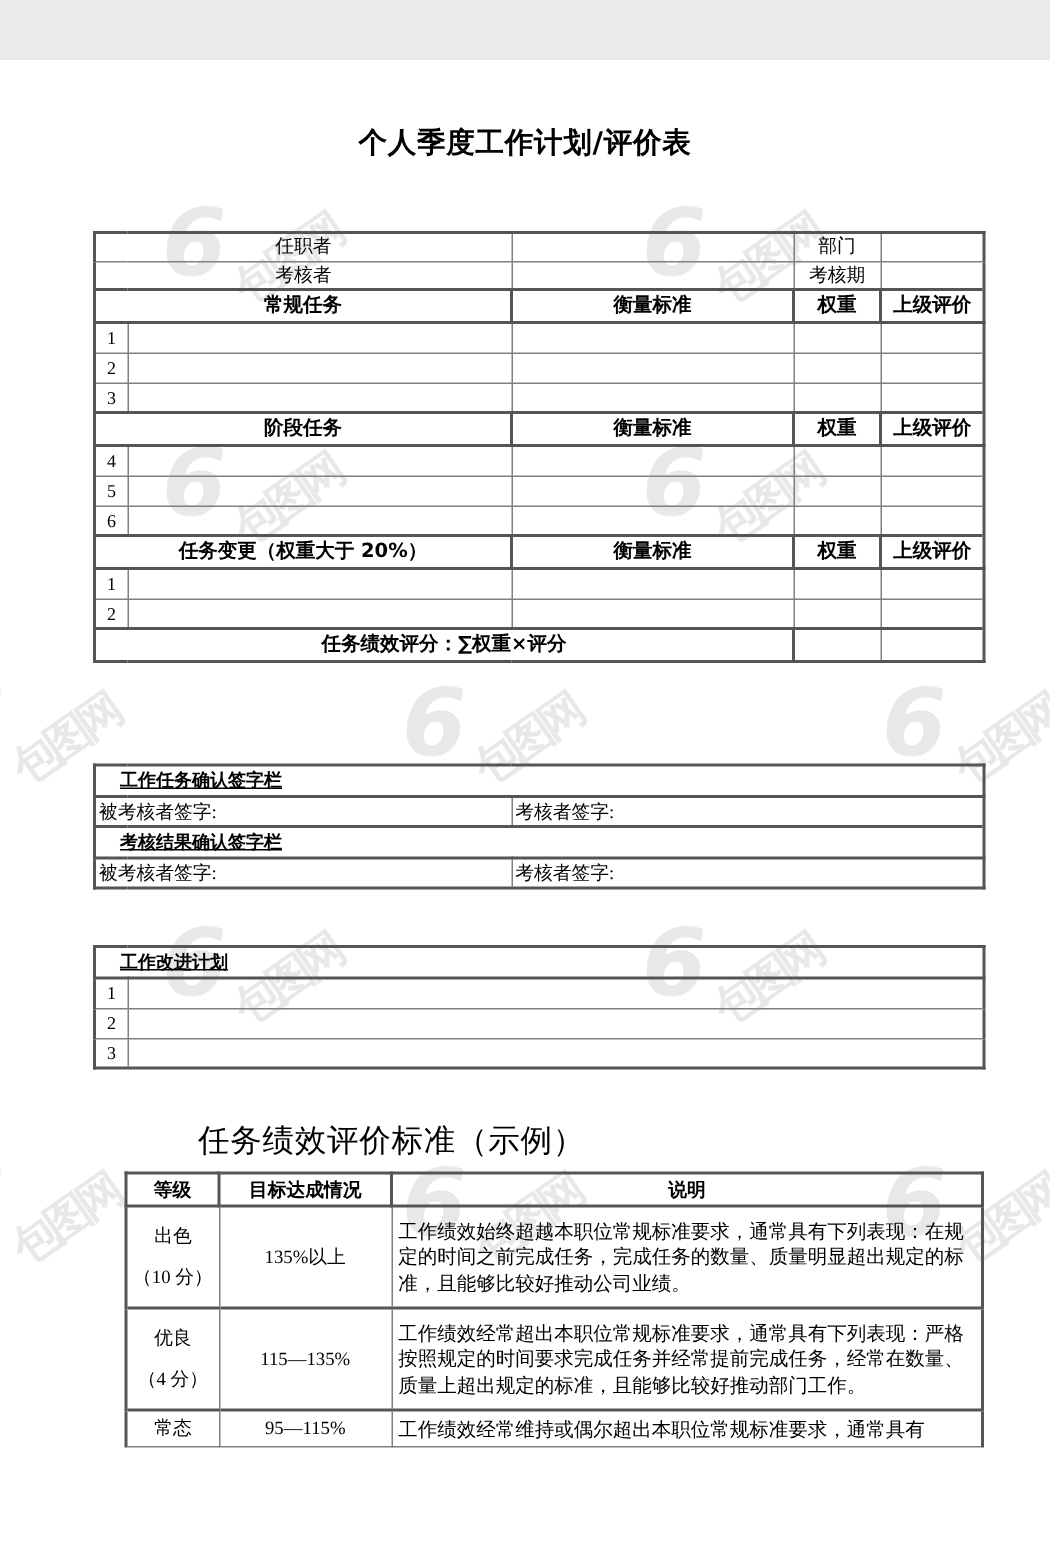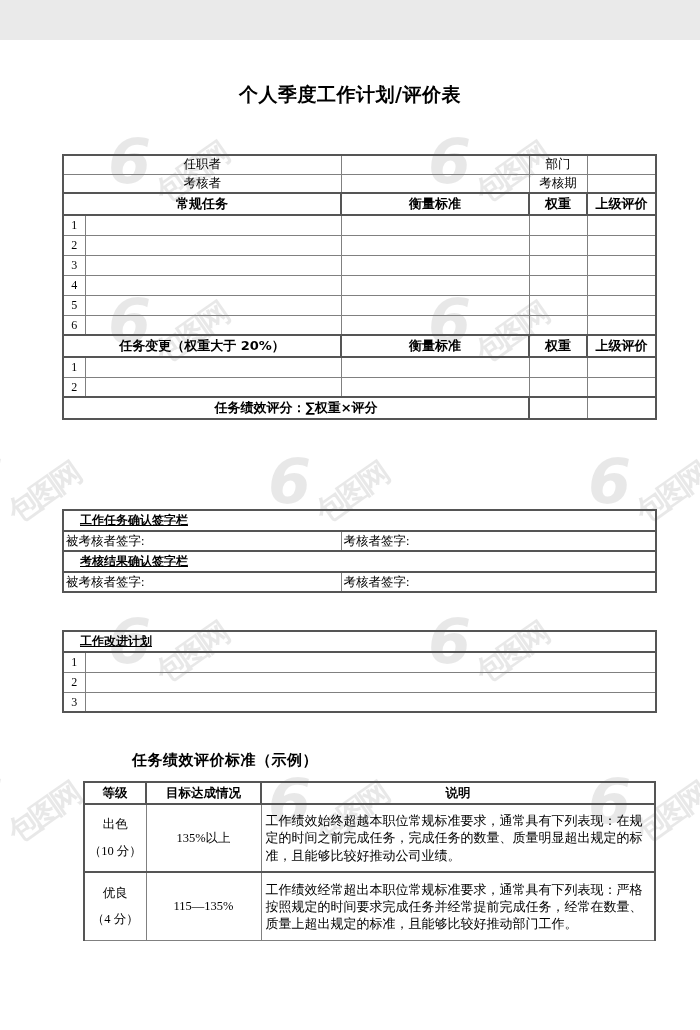--- a/index.html
+++ b/index.html
@@ -90,21 +90,21 @@
 
   
   #main-table{position:absolute;left:62px;top:114px;width:593px;}
   
   #sig-table{position:absolute;left:62px;top:469px;width:593px;}
   #impr-table{position:absolute;left:62px;top:590px;width:593px;}
   
   #crit-wrap{position:absolute;left:62px;top:700px;width:593px;}
   .crit-title{
     font-family:"DejaVu Sans","Liberation Sans",sans-serif;
-    font-weight:bold;font-size:15px;color:#000;
+    font-weight:normal;font-size:21px;color:#000;
     padding-left:48px;
     letter-spacing:0.5px;
   }
   .desc{
     font-size:13px;line-height:1.32;text-align:left;
     padding:2px 2px 2px 4px;
   }
   .footer{
     position:absolute;left:0;top:925px;width:700px;text-align:center;
     font-family:"DejaVu Sans","Liberation Sans",sans-serif;
@@ -183,20 +183,26 @@
           <td class="tb-r"></td>
         </tr>
         <tr style="height:20px">
           <td class="num tb-l">3</td>
           <td></td>
           <td></td>
           <td></td>
           <td class="tb-r"></td>
         </tr>
 
+        <tr style="height:22px">
+          <td colspan="2" class="hdr thick-all">阶段任务</td>
+          <td class="hdr thick-all">衡量标准</td>
+          <td class="hdr thick-all">权重</td>
+          <td class="hdr thick-all">上级评价</td>
+        </tr>
         <tr style="height:20px">
           <td class="num tb-l">4</td>
           <td></td>
           <td></td>
           <td></td>
           <td class="tb-r"></td>
         </tr>
         <tr style="height:20px">
           <td class="num tb-l">5</td>
           <td></td>
@@ -324,19 +330,25 @@
             <td class="nb"></td>
             <td class="ctr tb-l tb-top">
               <div>优良</div>
               <div style="height:12px"></div>
               <div>（4 分）</div>
             </td>
             <td class="ctr tb-top">115—135%</td>
             <td class="desc tb-r tb-top">工作绩效经常超出本职位常规标准要求，通常具有下列表现：严格按照规定的时间要求完成任务并经常提前完成任务，经常在数量、质量上超出规定的标准，且能够比较好推动部门工作。</td>
           </tr>
 
+          <tr style="height:24px">
+            <td class="nb"></td>
+            <td class="ctr tb-l tb-top">常态</td>
+            <td class="ctr tb-top">95—115%</td>
+            <td class="desc tb-r tb-top" style="overflow:hidden;white-space:nowrap">工作绩效经常维持或偶尔超出本职位常规标准要求，通常具有</td>
+          </tr>
         </tbody>
       </table>
     </div>
 
 
   </div>
 </div>
 
 </body></html>

